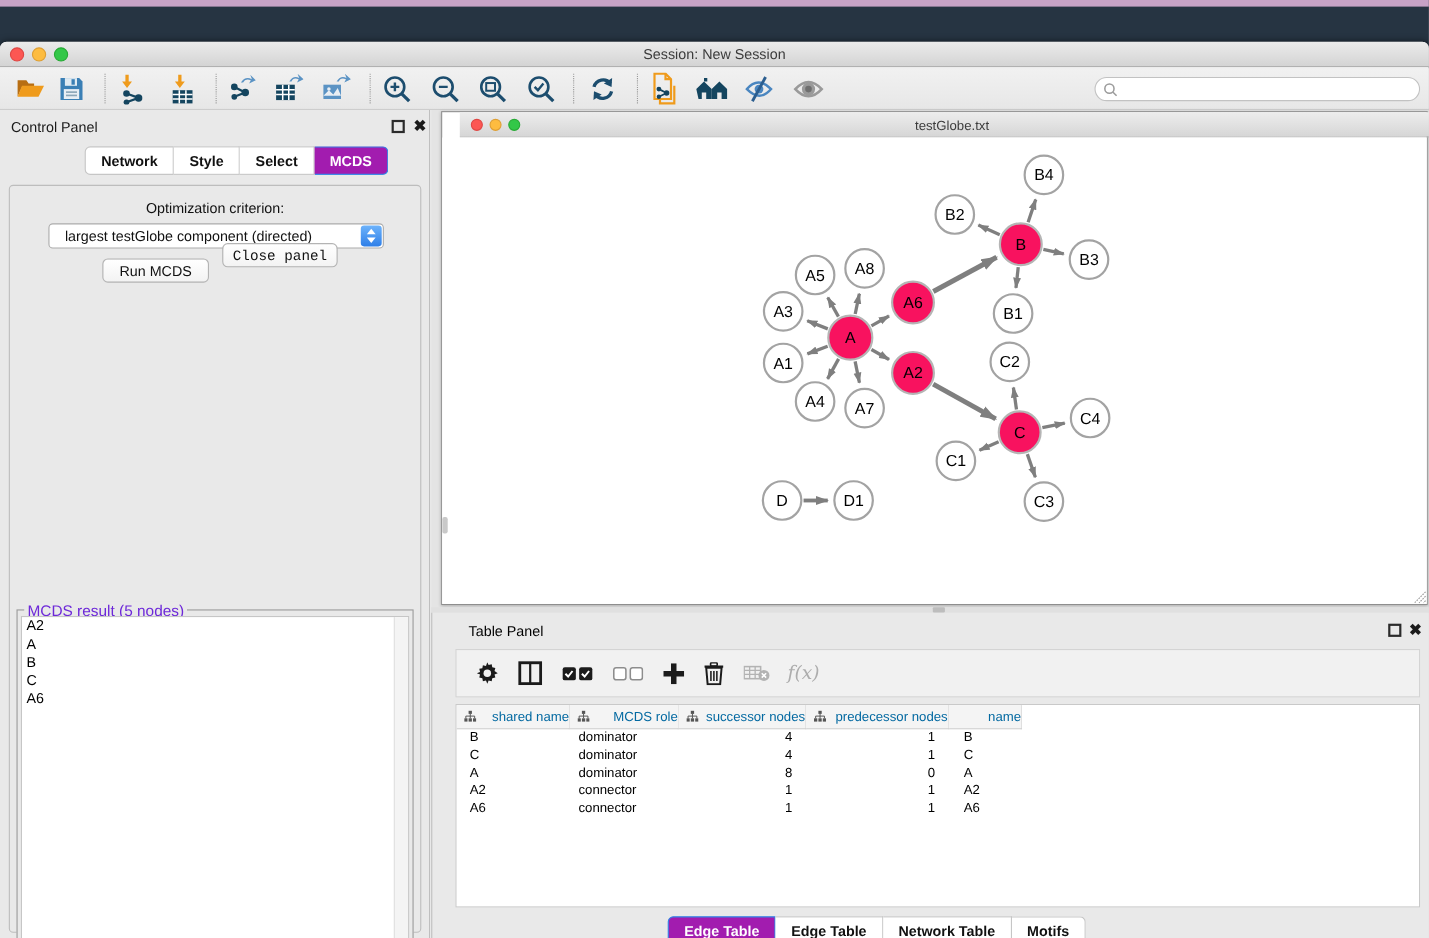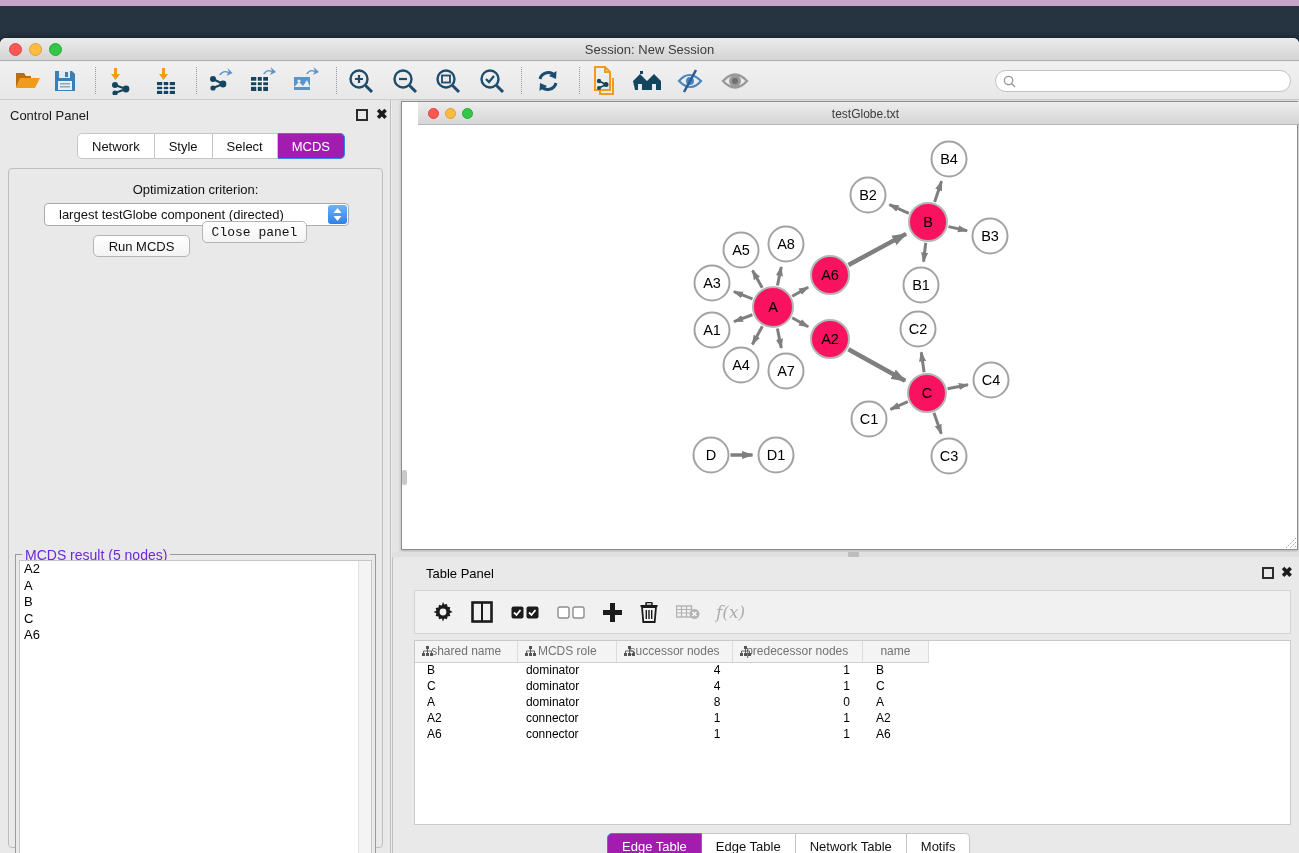--- a/index.html
+++ b/index.html
@@ -42,21 +42,21 @@
   #cp-header { position:absolute; left:0; top:0; width:100%; height:30px; }
   #cp-title { position:absolute; left:10px; top:8px; font-size:13px; color:#1b1b1b; }
   .panel-float-btn { position:absolute; width:12px; height:12px; border:2px solid #2b2b2b; top:9px; cursor:pointer; }
   .panel-close-btn { position:absolute; top:6px; font-size:14px; font-weight:bold; color:#1b1b1b; cursor:pointer; }
   #cp-float { left:356px; }
   #cp-close { left:376px; }
 
   .seg-tabs { position:absolute; display:flex; }
   .seg { height:22px; background:#fff; border:1px solid #c6c6c6; border-left:none;
     font-size:13px; color:#111; display:flex; align-items:center; justify-content:center;
-    padding:12px 14px; cursor:pointer; white-space:nowrap; }
+    padding:12px 14px; cursor:pointer; white-space:nowrap;font-weight:bold; }
   .seg:first-child { border-left:1px solid #c6c6c6; border-radius:5px 0 0 5px; }
   .seg:last-child { border-radius:0 5px 5px 0; }
   .seg.selected { background:#a21caf; border-color:#2f86e8; color:#fff; }
   #cp-tabs { left:77px; top:33px; }
 
   #cp-content { position:absolute; left:8px; top:68px; width:375px; height:680px;
     border:1px solid #bdbdbd; border-radius:4px; background:#e9e9e9; }
   #opt-label { position:absolute; left:0; top:13px; width:100%; text-align:center; font-size:13px; color:#111; }
   #criterion-select { position:absolute; left:35px; top:34px; width:305px; height:23px;
     background:#fff; border:1px solid #ababab; border-radius:4px; cursor:pointer; }
@@ -109,21 +109,21 @@
   #tp-close { left:888px; top:7px; }
   #tp-toolbar { position:absolute; left:21px; top:33px; width:877px; height:44px;
     background:#f1f1f1; border:1px solid #d4d4d4; display:flex; align-items:center; }
   .tp-icon { margin-left:18px; cursor:pointer; display:flex; align-items:center; }
   #fx-icon { font-family:"DejaVu Serif", serif; font-style:italic; font-size:17px; color:#adadad; margin-left:16px; }
 
   #node-table-wrap { position:absolute; left:21px; top:83px; width:877px; height:185px;
     background:#fff; border:1px solid #c9c9c9; overflow:hidden; }
   table#node-table { border-collapse:collapse; table-layout:fixed; }
   #node-table th { height:21px; background:#f4f4f4; border-right:1px solid #dcdcdc; border-bottom:1px solid #cfcfcf;
-    font-size:12px; font-weight:normal; color:#737373; position:relative; text-align:center; }
+    font-size:12px; font-weight:normal; color:#0369a1; position:relative; text-align:right; }
   #node-table th .col-icon { position:absolute; left:7px; top:5px; }
   #node-table td { height:16px; font-size:12px; color:#000; padding:0; white-space:nowrap; }
   td.al { text-align:left; } td.ar { text-align:right; }
 
   #tp-tabs { left:214px; top:276px; }
 
   
   #status-bar { position:absolute; left:0; top:815px; width:1299px; height:27px;
     background:#ececec; border-top:1px solid #bcbcbc; }
   #list-btn { position:absolute; left:10px; top:4px; width:27px; height:20px; background:#fdfdfd;

